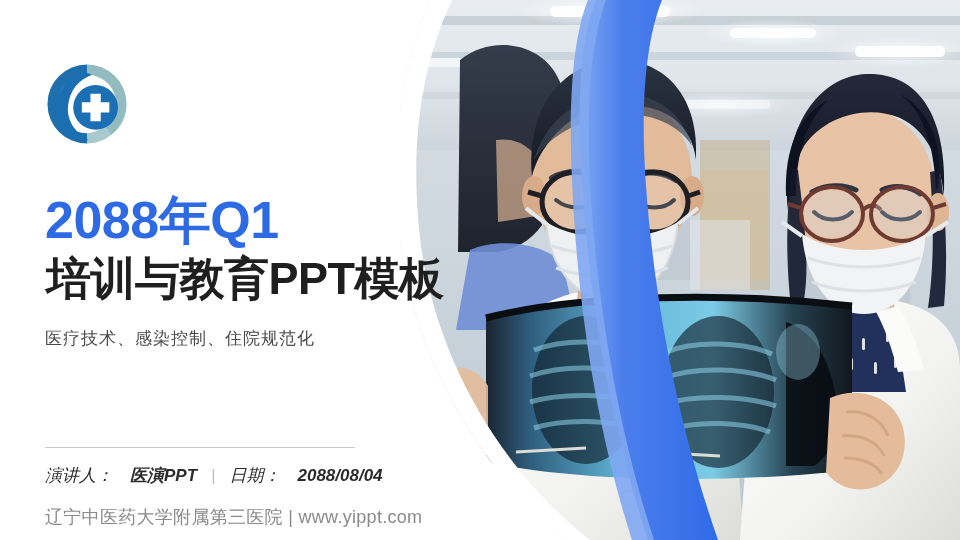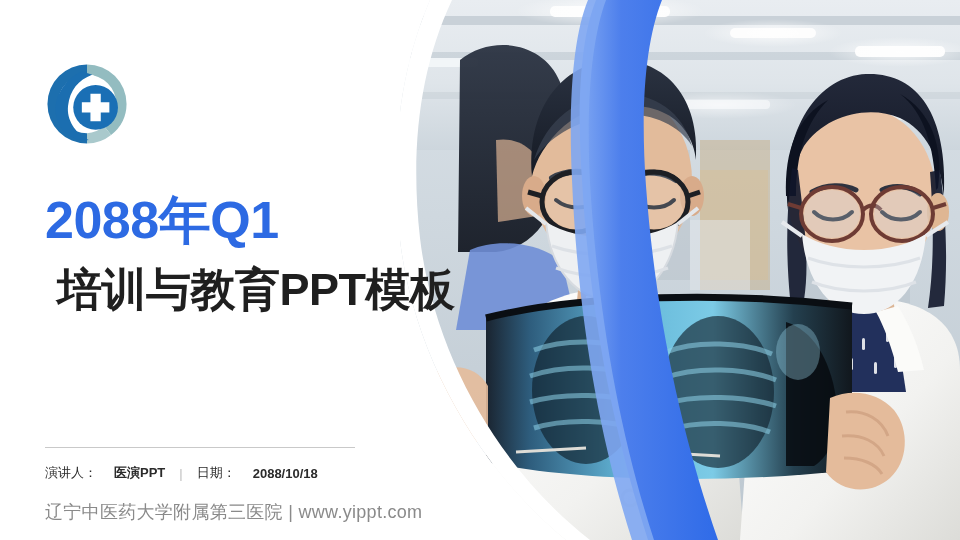--- a/index.html
+++ b/index.html
@@ -26,32 +26,32 @@
   
   .text-block{position:absolute;left:45px;top:190px;width:420px;}
   .title-year{
     font-size:52px;line-height:60px;font-weight:bold;
     letter-spacing:-0.5px;
     color:#2d6ae3;margin:0;white-space:nowrap;
   }
   .title-main{
     font-size:45px;line-height:56px;font-weight:bold;
     letter-spacing:-0.5px;
-    color:#1f1f1f;margin:12px;white-space:nowrap;
+    color:#1f1f1f;margin:1px;white-space:nowrap;
   }
   .subtitle{
     margin:20px 0 0 0;
     font-size:17px;line-height:24px;color:#4a4a4a;letter-spacing:1px;
     white-space:nowrap;font-weight:normal;
   }
 
   
   .footer{position:absolute;left:45px;top:447px;width:420px;}
   .divider{width:310px;height:1px;background:#c9c9c9;margin:0 0 16px 0;}
-  .meta-row{display:flex;align-items:center;font-size:13px;color:#2b2b2b;white-space:nowrap;}
+  .meta-row{display:flex;align-items:center;font-size:17px;color:#2b2b2b;white-space:nowrap;font-style:italic;}
   .meta-label{font-weight:normal;}
   .meta-value{font-weight:bold;margin-left:17px;}
   .meta-sep{color:#bdbdbd;margin:0 14px;font-weight:normal;}
   .site-row{margin-top:18px;font-size:18px;color:#8a8a8a;white-space:nowrap;letter-spacing:0.3px;}
 </style>
 </head>
 <body>
 
 <div class="slide">
 
@@ -288,27 +288,28 @@
 
       <circle cx="60" cy="54" r="26" fill="#1a6fb5"></circle>
 
       <path d="M54 38 L66 38 L66 48 L76 48 L76 60 L66 60 L66 70 L54 70 L54 60 L44 60 L44 48 L54 48 Z" fill="#ffffff"></path>
     </svg>
   </div>
 
   <div class="text-block">
     <div class="title-year">2088年Q1</div>
     <div class="title-main">培训与教育PPT模板</div>
+    <div class="subtitle">医疗技术、感染控制、住院规范化</div>
   </div>
 
   <div class="footer">
     <div class="divider"></div>
     <div class="meta-row">
       <span class="meta-label">演讲人：</span>
       <span class="meta-value">医演PPT</span>
       <span class="meta-sep">|</span>
       <span class="meta-label">日期：</span>
-      <span class="meta-value">2088/10/18</span>
+      <span class="meta-value">2088/08/04</span>
     </div>
     <div class="site-row">辽宁中医药大学附属第三医院 | www.yippt.com</div>
   </div>
 
 </div>
 
 </body></html>

